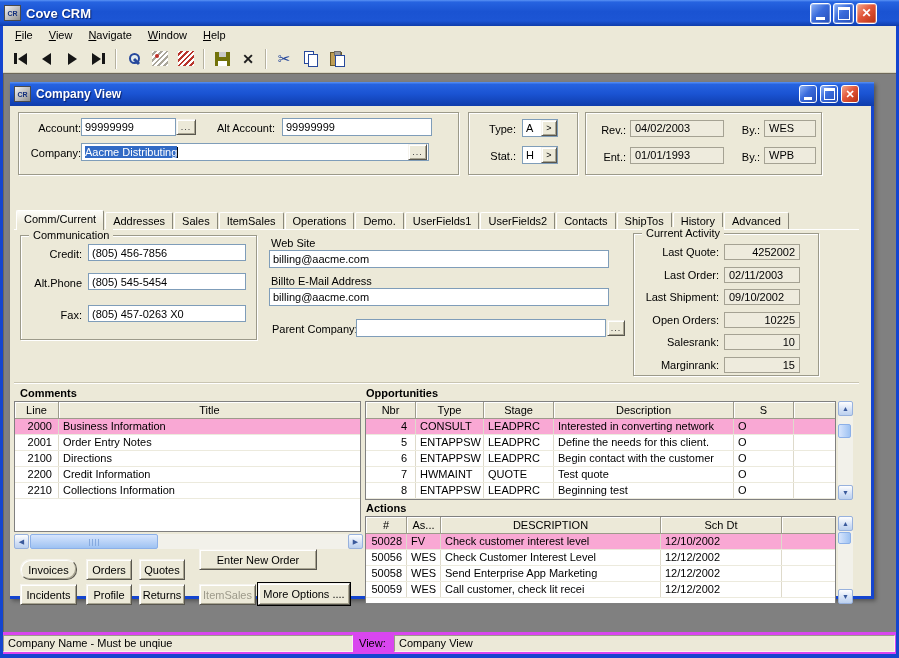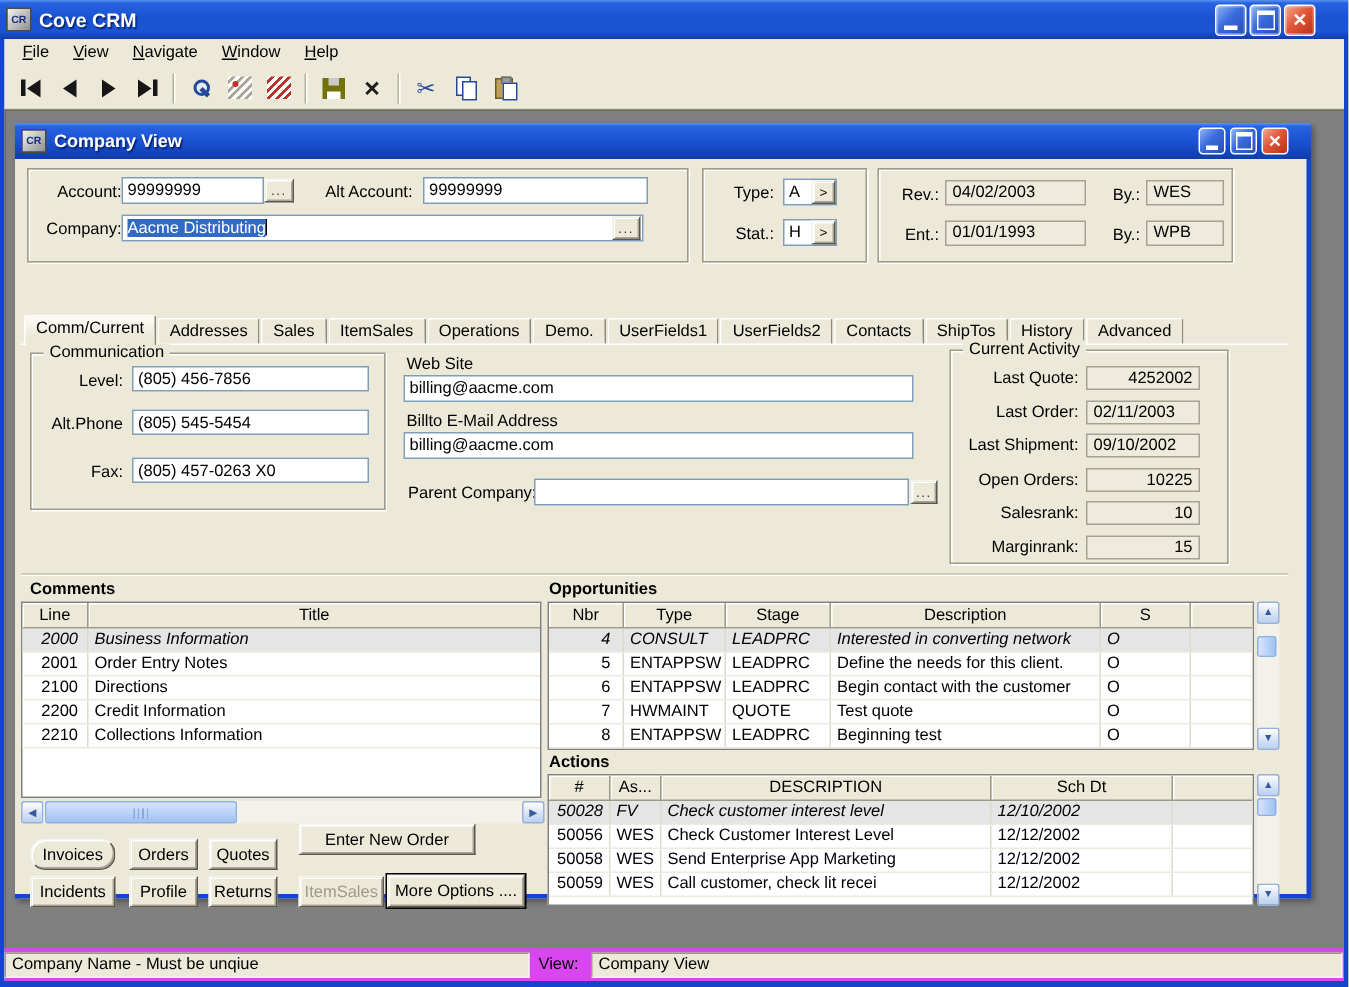--- a/index.html
+++ b/index.html
@@ -110,21 +110,21 @@
   .tabpage { position:absolute; left:4px; top:123px; width:845px; height:154px;
     border-top:1px solid #fff; border-bottom:1px solid #c9c5b2; box-shadow:0 1px 0 #fff; }
 
   
   .grid { position:absolute; background:#fff; border:1px solid #808080; overflow:hidden; }
   .g-header { display:flex; height:17px; background:#ece9d8; }
   .g-hcell { border-right:1px solid #9d9a8b; border-bottom:1px solid #9d9a8b; box-shadow:inset 1px 1px 0 #fff;
     text-align:center; line-height:16px; overflow:hidden; white-space:nowrap; flex-shrink:0; }
   .g-body { background:#fff; }
   .g-row { display:flex; height:16px; border-bottom:1px solid #eceadd; }
-  .g-row:first-child { background:#e5e5e5;font-style:italic; }
+  .g-row:first-child { background:#f9a8d4; }
   .g-cell { border-right:1px solid #dedacb; padding:1px 4px; line-height:13px; overflow:hidden; white-space:nowrap; flex-shrink:0; }
   .section-title { position:absolute; font-weight:bold; }
 
   .g-comments .c0 { width:44px; } .g-comments .c1 { width:301px; border-right:none; }
   .g-comments .g-cell.c0 { text-align:right; padding-right:6px; }
   .g-opps .c0 { width:50px; } .g-opps .c1 { width:68px; } .g-opps .c2 { width:70px; }
   .g-opps .c3 { width:180px; } .g-opps .c4 { width:60px; } .g-opps .c5 { width:41px; border-right:none; }
   .g-opps .g-cell.c0 { text-align:right; padding-right:8px; }
   .g-actions .c0 { width:41px; } .g-actions .c1 { width:34px; } .g-actions .c2 { width:220px; }
   .g-actions .c3 { width:121px; } .g-actions .c4 { width:53px; border-right:none; }
@@ -269,21 +269,21 @@
         <div class="tab">Contacts</div>
         <div class="tab">ShipTos</div>
         <div class="tab">History</div>
         <div class="tab">Advanced</div>
       </div>
     <div class="tabpage"></div>
 
     <div class="groupbox" style="left:10px;top:129px;width:237px;height:105px;">
       <div class="legend">Communication</div>
     </div>
-    <div class="lbl r" style="left:10px;top:142px;width:62px;">Level:</div>
+    <div class="lbl r" style="left:10px;top:142px;width:62px;">Credit:</div>
     <div class="tf" style="left:78px;top:138px;width:158px;height:17px;">(805) 456-7856</div>
     <div class="lbl r" style="left:10px;top:171px;width:62px;">Alt.Phone</div>
     <div class="tf" style="left:78px;top:167px;width:158px;height:17px;">(805) 545-5454</div>
     <div class="lbl r" style="left:10px;top:203px;width:62px;">Fax:</div>
     <div class="tf" style="left:78px;top:199px;width:158px;height:17px;">(805) 457-0263 X0</div>
 
     <div class="lbl" style="left:261px;top:131px;">Web Site</div>
     <div class="tf" style="left:259px;top:144px;width:340px;height:18px;">billing@aacme.com</div>
     <div class="lbl" style="left:261px;top:169px;">Billto E-Mail Address</div>
     <div class="tf" style="left:259px;top:182px;width:340px;height:18px;">billing@aacme.com</div>

